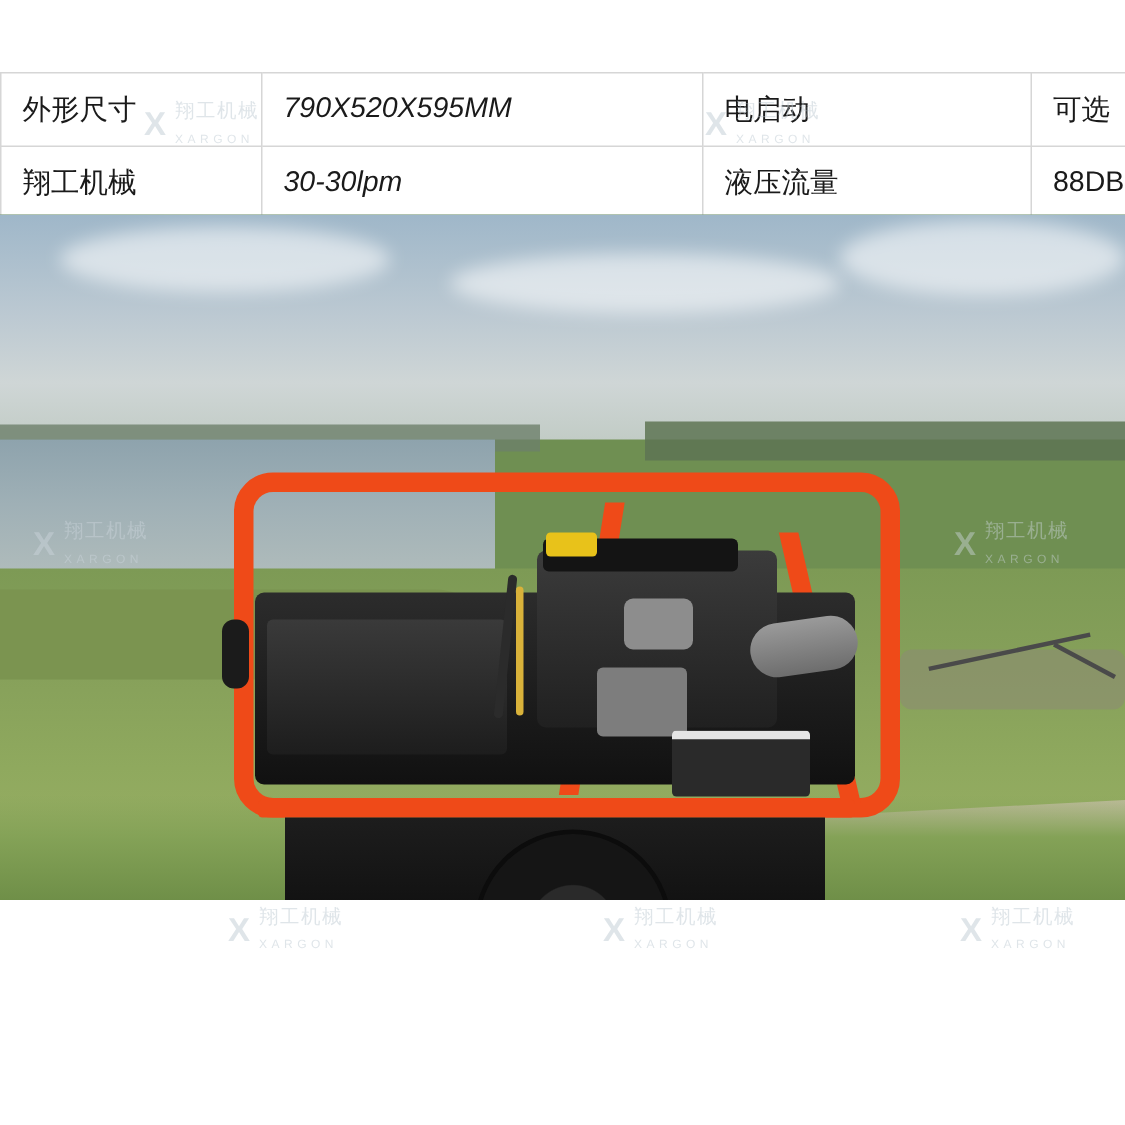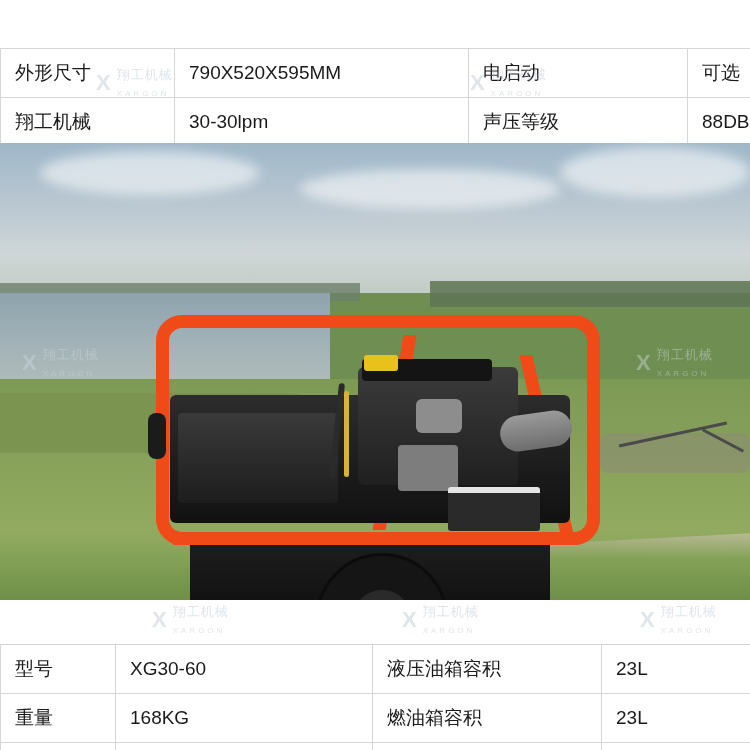--- a/index.html
+++ b/index.html
@@ -22,21 +22,21 @@
     height:48px;
     font-size:19px;
     color:#1a1a1a;
     padding:0 14px;
     vertical-align:middle;
     white-space:nowrap;
     overflow:hidden;
     background:#ffffff;
   }
   .top-table td:nth-child(1){width:145px;}
-  .top-table td:nth-child(2){width:265px;}
+  .top-table td:nth-child(2){width:265px;font-style:italic;}
   .top-table td:nth-child(3){width:190px;font-family:Liberation Serif, serif;}
   .top-table td:nth-child(4){width:148px;}
 
   .bottom-table td:nth-child(1){width:86px;}
   .bottom-table td:nth-child(2){width:228px;}
   .bottom-table td:nth-child(3){width:200px;}
   .bottom-table td:nth-child(4){width:234px;}
 
   .top-wrap{position:absolute;top:0;left:0;width:750px;margin-top:48px;}
   .bottom-wrap{position:absolute;top:644px;left:0;width:750px;height:106px;overflow:hidden;}
@@ -205,21 +205,21 @@
       <tbody>
         <tr>
           <td>外形尺寸</td>
           <td>790X520X595MM</td>
           <td>电启动</td>
           <td>可选</td>
         </tr>
         <tr>
           <td>翔工机械</td>
           <td>30-30lpm</td>
-          <td>声压等级</td>
+          <td>液压流量</td>
           <td>88DB</td>
         </tr>
       </tbody>
     </table>
 
     <div class="wm wm1">
       <span class="wm-icon">X</span>
       <span class="wm-text">
         <span class="wm-cn">翔工机械</span><br>
         <span class="wm-en">XARGON</span>
@@ -311,38 +311,14 @@
     </span>
   </div>
   <div class="wm wm7">
     <span class="wm-icon">X</span>
     <span class="wm-text">
       <span class="wm-cn">翔工机械</span><br>
       <span class="wm-en">XARGON</span>
     </span>
   </div>
 
-  <div class="bottom-wrap">
-    <table class="spec bottom-table">
-      <tbody>
-        <tr>
-          <td>型号</td>
-          <td>XG30-60</td>
-          <td>液压油箱容积</td>
-          <td>23L</td>
-        </tr>
-        <tr>
-          <td>重量</td>
-          <td>168KG</td>
-          <td>燃油箱容积</td>
-          <td>23L</td>
-        </tr>
-        <tr>
-          <td>尺寸</td>
-          <td>870X640X810MM</td>
-          <td>启动方式</td>
-          <td>电启动</td>
-        </tr>
-      </tbody>
-    </table>
-  </div>
 
 </div>
 
 </body></html>

